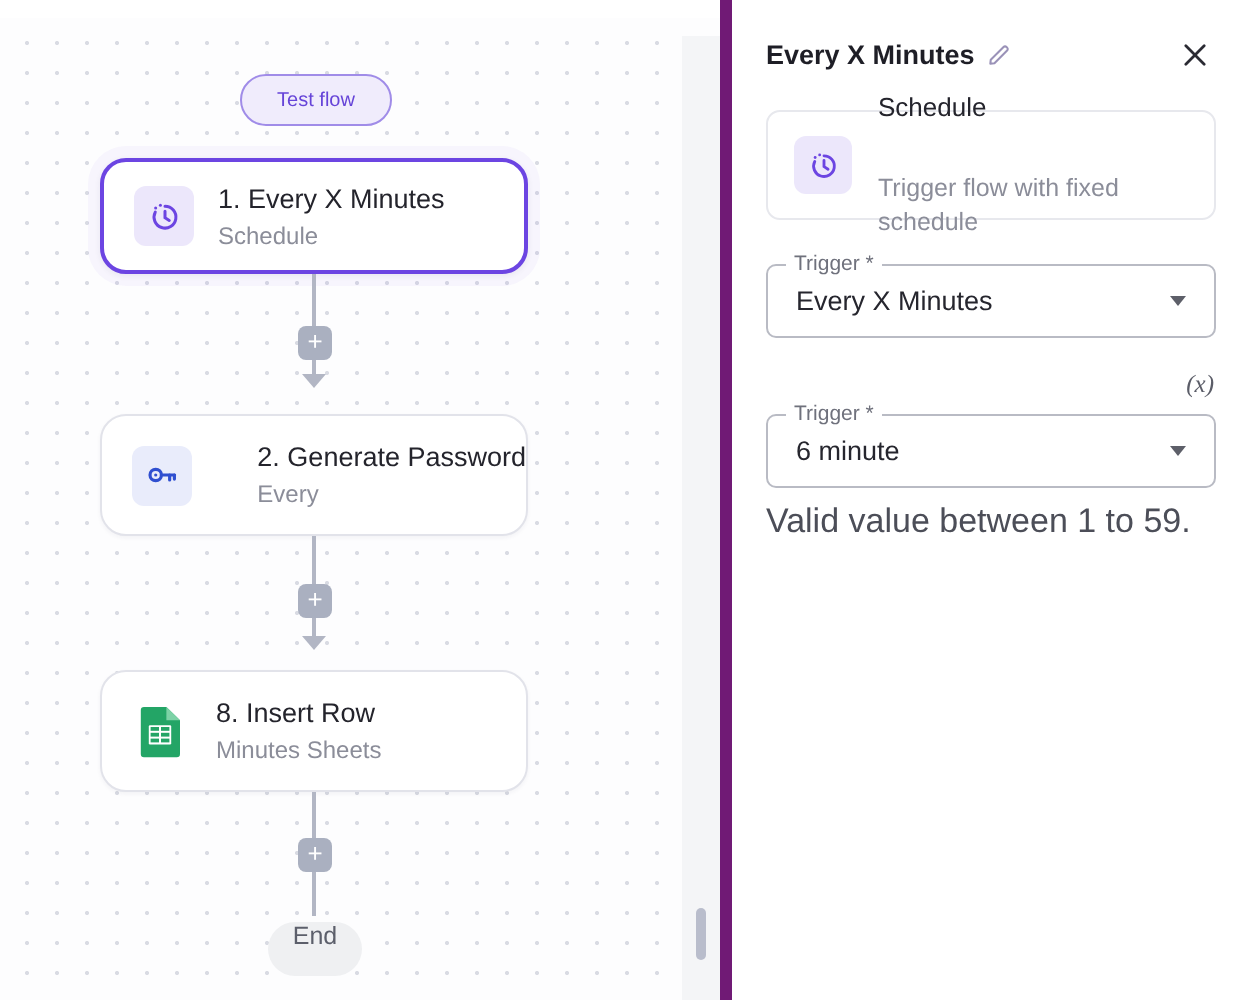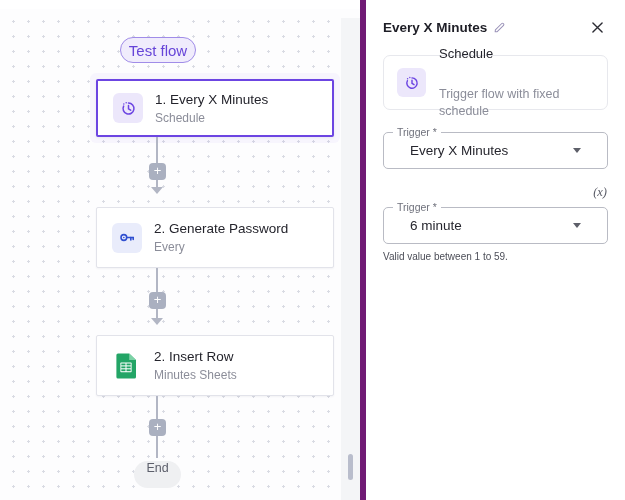--- a/index.html
+++ b/index.html
@@ -62,51 +62,50 @@
   .test-flow {
     position: absolute;
     left: 120px;
     top: 28px;
     width: 76px;
     height: 26px;
     border: 1px solid #a08ce8;
     border-radius: 14px;
     background: #f0ecfc;
     color: #6644d8;
-    font-size: 15px;
+    font-size: 10px;
     display: flex;
     align-items: center;
     justify-content: center;
     box-sizing: border-box;
     cursor: pointer;
   }
 
   
   .node {
     position: absolute;
     left: 50px;
-    width: 238px;
+    width: 214px;
     height: 61px;
     box-sizing: border-box;
     background: #ffffff;
     border: 1px solid #e2e3ea;
-    border-radius: 2px;
+    border-radius: 13px;
     display: flex;
     align-items: center;
     padding-left: 15px;
     box-shadow: 0 1px 2px rgba(40,40,70,0.05);
     cursor: pointer;
-    margin-left: 46px;
   }
   .node.selected {
     border: 2px solid #6c45e2;
     box-shadow: 0 0 0 6px rgba(108,69,226,0.045), 0 1px 3px rgba(40,40,70,0.07);
   }
   .node-n1 { top: 70px; height: 58px; }
-  .node-n2 { top: 198px; }
+  .node-n2 { top: 198px; justify-content: space-between; }
   .node-n3 { top: 326px; }
 
   .node-icon {
     width: 30px;
     height: 30px;
     border-radius: 6px;
     flex: 0 0 30px;
     display: flex;
     align-items: center;
     justify-content: center;
@@ -240,21 +239,21 @@
     position: relative;
     margin-top: 22px;
   }
   .field .outline {
     position: relative;
     height: 37px;
     border: 1px solid #b9bbc4;
     border-radius: 5px;
     display: flex;
     align-items: center;
-    padding: 0 26px;
+    padding: 0 14px;
     box-sizing: border-box;
     cursor: pointer;
     background: transparent;
   }
   .field .legend {
     position: absolute;
     top: -7px;
     left: 9px;
     background: #ffffff;
     padding: 0 4px;
@@ -277,21 +276,21 @@
     position: absolute;
     right: 1px;
     top: -22px;
     font-size: 12.5px;
     font-style: italic;
     color: #5b5d68;
     font-family: "Liberation Serif", serif;
     cursor: pointer;
   }
   .helper {
-    font-size: 10px;
+    font-size: 17px;
     color: #4c4e58;
     margin-top: 7px;
   }
   .field-minutes { margin-top: 38px; }
 </style>
 </head>
 <body>
 
 <div id="app">
 
@@ -354,21 +353,21 @@
               <rect x="7.3" y="11.5" width="4.2" height="1.9"></rect>
               <rect x="12.5" y="11.5" width="4.2" height="1.9"></rect>
               <rect x="7.3" y="14.4" width="4.2" height="1.9"></rect>
               <rect x="12.5" y="14.4" width="4.2" height="1.9"></rect>
               <rect x="7.3" y="17.3" width="4.2" height="1.9"></rect>
               <rect x="12.5" y="17.3" width="4.2" height="1.9"></rect>
             </g>
           </svg>
         </div>
         <div class="node-texts">
-          <div class="node-title">2. Insert Row</div>
+          <div class="node-title">8. Insert Row</div>
           <div class="node-sub">Minutes Sheets</div>
         </div>
       </div>
 
       <div class="conn conn-3"></div>
       <div class="plus-btn plus-3">+</div>
 
       <div class="end-pill">
         <span>End</span>
       </div>

